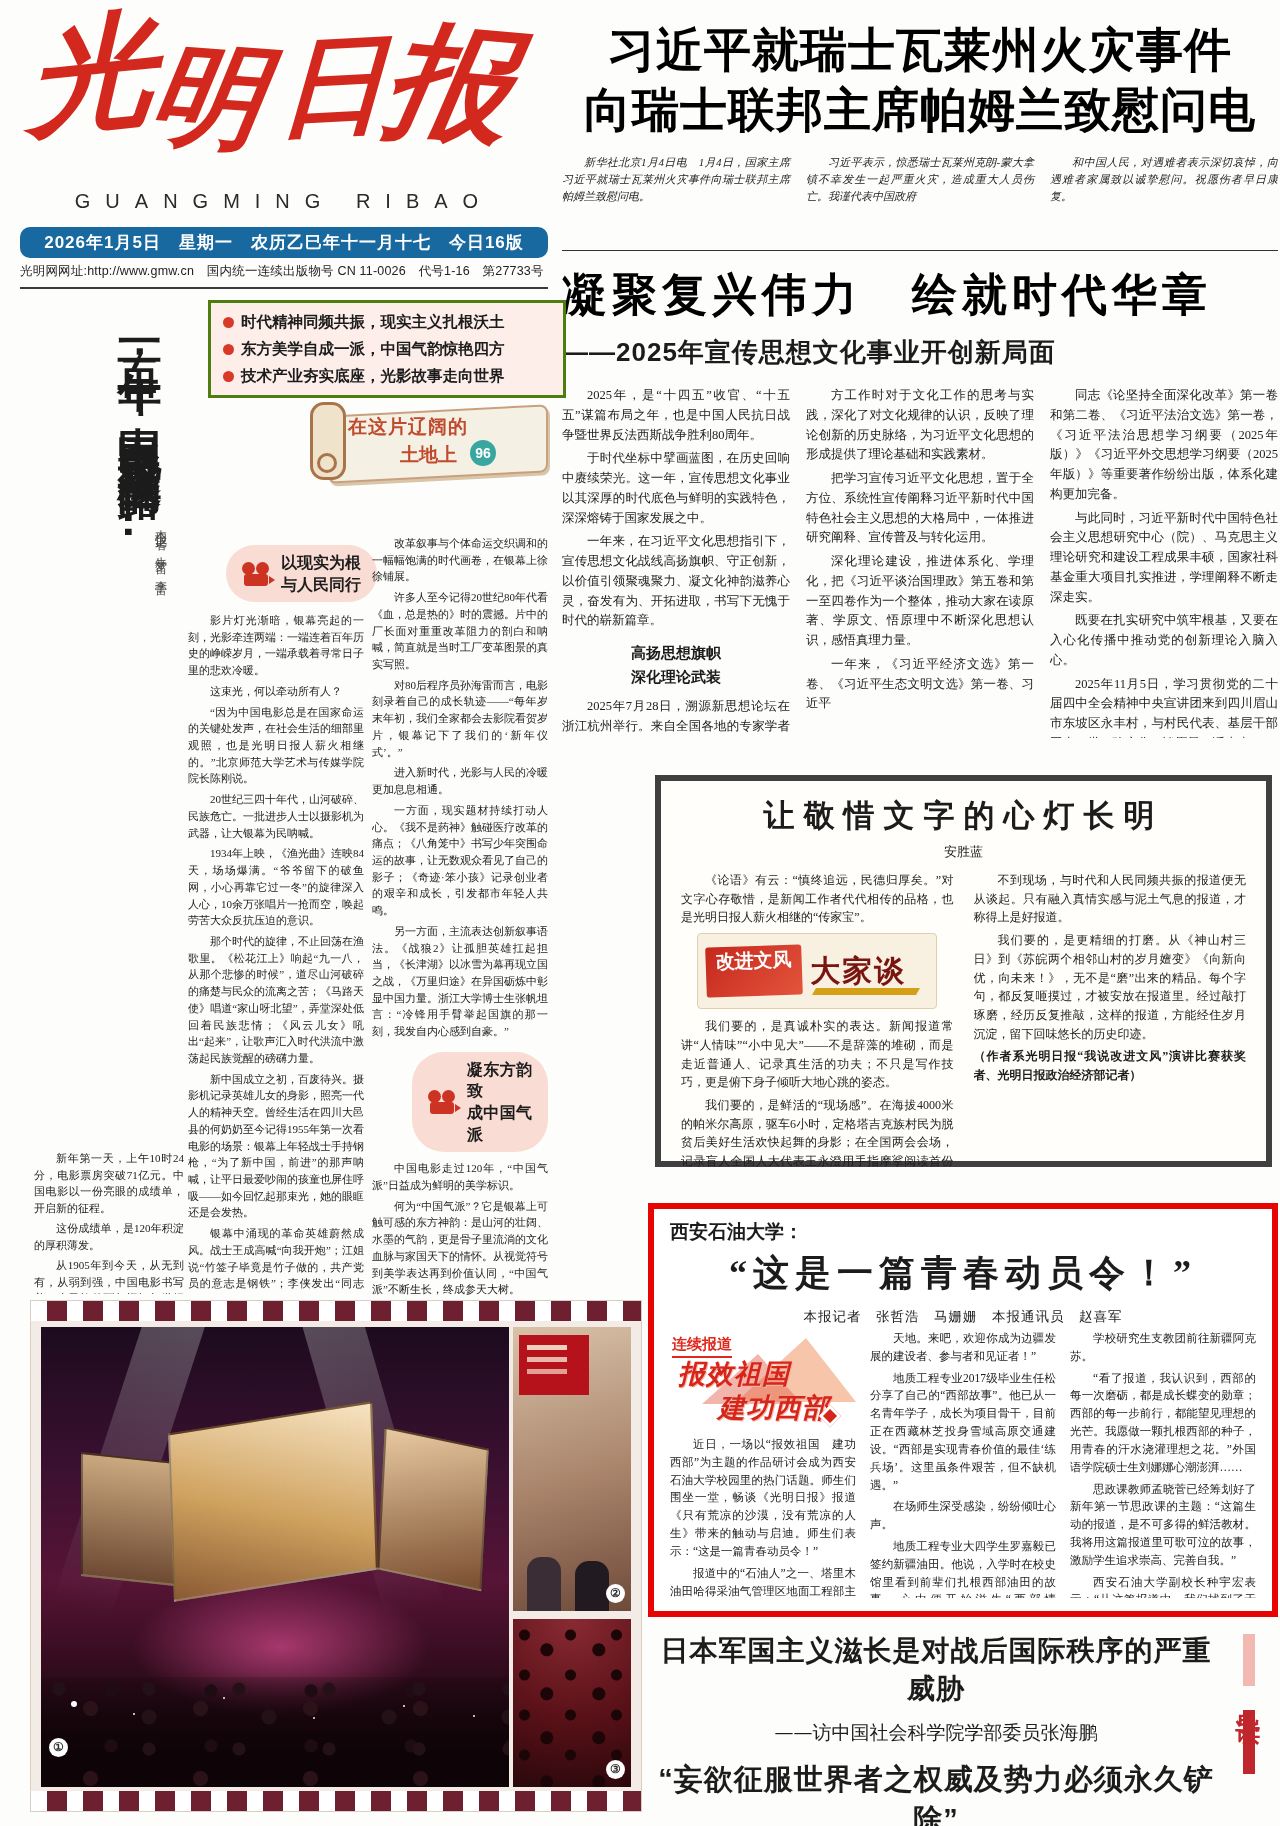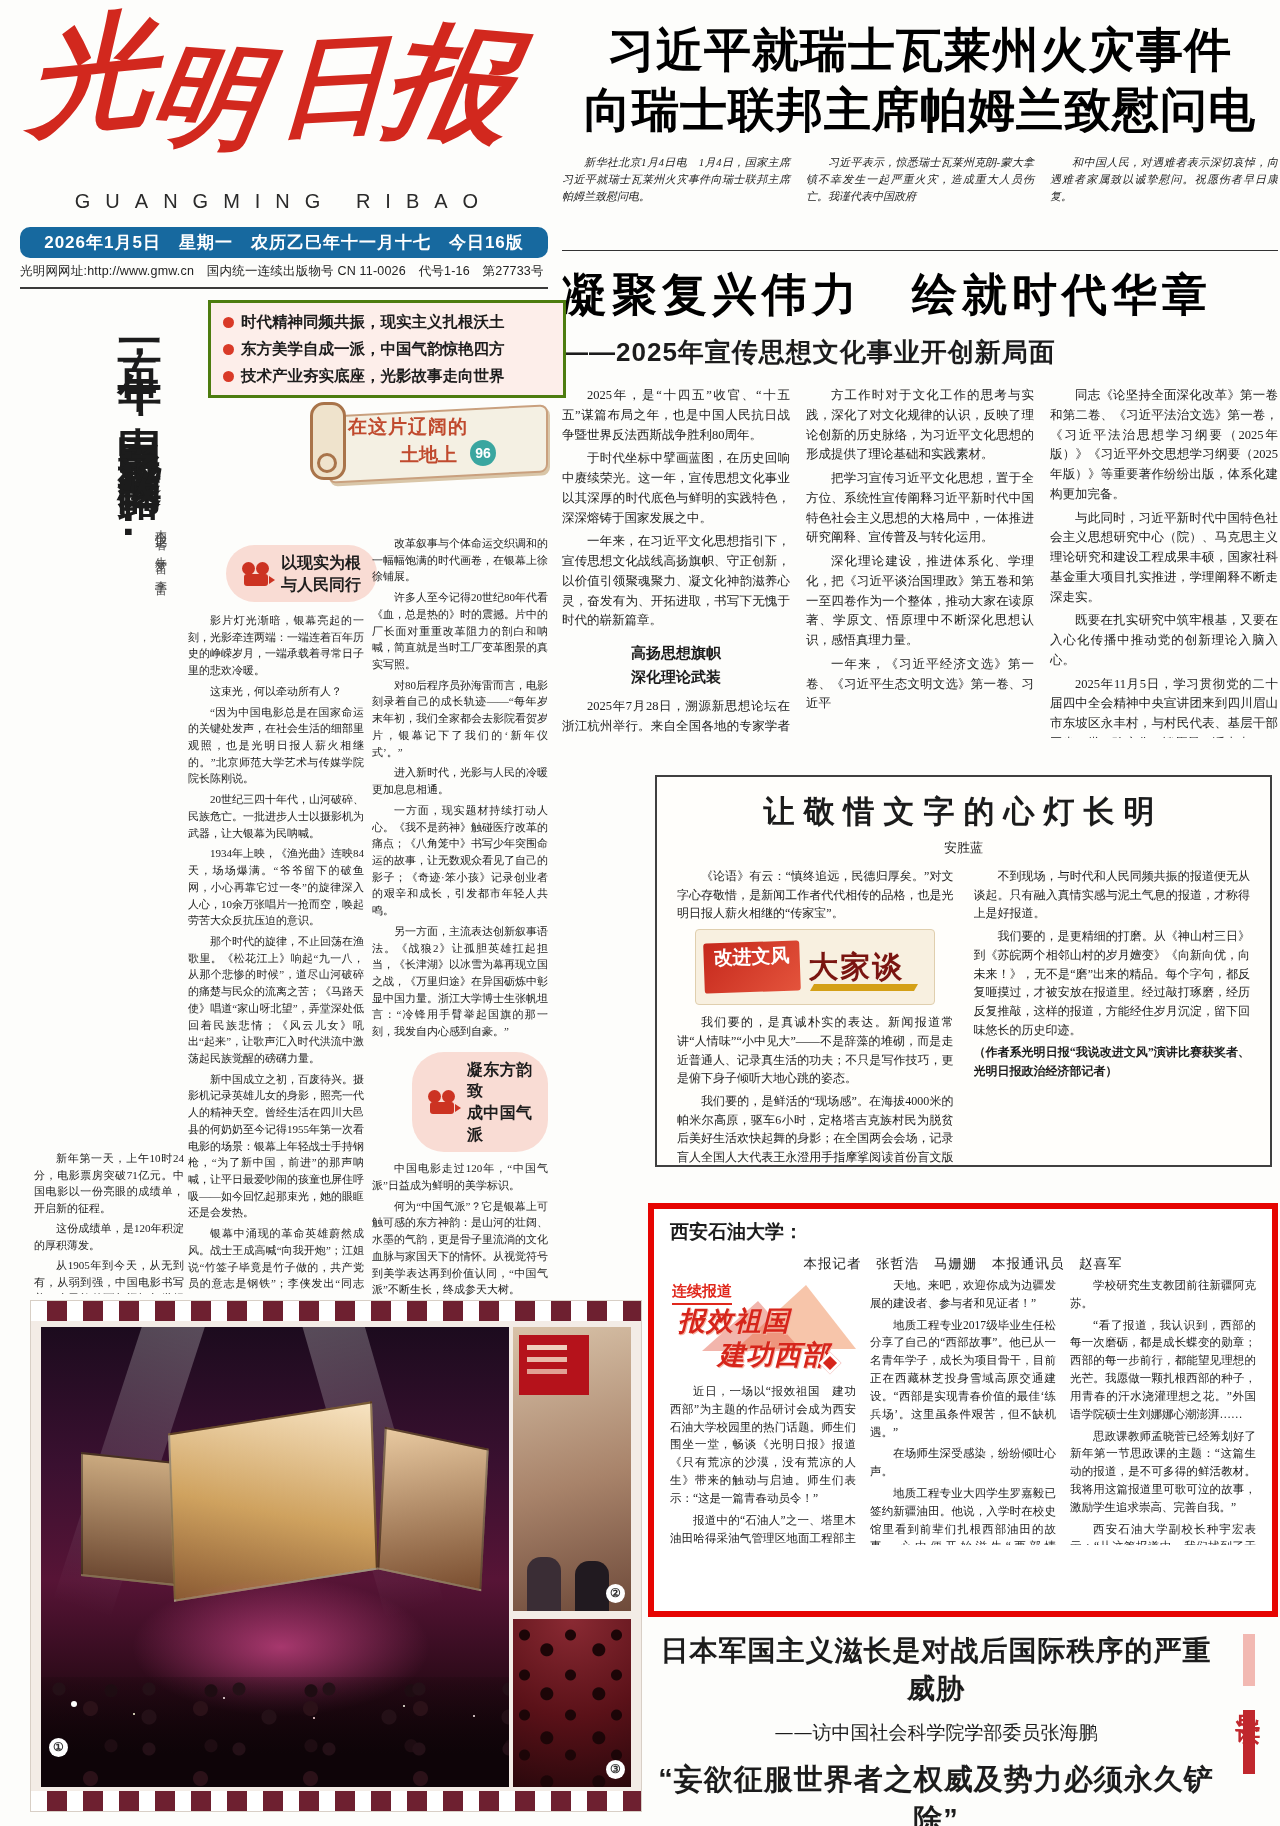--- a/index.html
+++ b/index.html
@@ -34,21 +34,21 @@
   
   .review{left:562px;top:250px;width:716px;border-top:1.5px solid #333;padding-top:14px;}
   .rev-hl{font-size:45px;font-weight:900;text-align:left;letter-spacing:5px;color:#000;}
   .rev-sub{font-size:26px;font-weight:bold;text-align:left;margin-top:10px;letter-spacing:1px;}
   .rev-cols{display:flex;gap:16px;margin-top:16px;height:352px;overflow:hidden;}
   .rev-cols>div{flex:1;font-size:12.5px;line-height:1.58;}
   .rev-inner-head{text-align:center;font-weight:bold;font-size:15px;margin:10px 0 8px;text-indent:0;
       font-family:"Liberation Sans","DejaVu Sans",sans-serif;line-height:1.6;}
 
   
-  .wenfeng{left:655px;top:775px;width:617px;height:392px;border:2px solid #404040;background:#fffefb;
+  .wenfeng{left:655px;top:775px;width:617px;height:392px;border:6px solid #404040;background:#fffefb;
       box-sizing:border-box;padding:14px 20px;}
   .wf-hl{font-size:31px;font-weight:900;text-align:center;letter-spacing:9px;
       font-family:"Liberation Sans","DejaVu Sans",sans-serif;}
   .wf-author{text-align:center;font-size:13px;margin-top:6px;}
   .wf-body{display:flex;gap:20px;margin-top:10px;}
   .wf-col{flex:1;font-size:12px;line-height:1.56;height:298px;overflow:hidden;}
   .wf-badge{width:238px;height:74px;margin:6px auto 8px;position:relative;background:#f8f0e0;
       border:1px solid #e0cfae;border-radius:4px;}
   .wf-badge .tab{position:absolute;left:8px;top:12px;width:96px;height:50px;background:linear-gradient(135deg,#c5281c,#e4543c);
       color:#fff;font-weight:bold;font-size:19px;text-align:center;line-height:1.3;padding-top:3px;box-sizing:border-box;
@@ -250,20 +250,21 @@
       <div class="wf-col">
         <p>不到现场，与时代和人民同频共振的报道便无从谈起。只有融入真情实感与泥土气息的报道，才称得上是好报道。</p>
           <p>我们要的，是更精细的打磨。从《神山村三日》到《苏皖两个相邻山村的岁月嬗变》《向新向优，向未来！》，无不是“磨”出来的精品。每个字句，都反复咂摸过，才被安放在报道里。经过敲打琢磨，经历反复推敲，这样的报道，方能经住岁月沉淀，留下回味悠长的历史印迹。</p>
         <p class="wf-footer">（作者系光明日报“我说改进文风”演讲比赛获奖者、光明日报政治经济部记者）</p>
       </div>
     </div>
   </div>
 
   <div class="abs xian">
     <div class="xi-kicker">西安石油大学：</div>
+    <div class="xi-hl">“这是一篇青春动员令！”</div>
     <div class="xi-byline">本报记者　张哲浩　马姗姗　本报通讯员　赵喜军</div>
     <div class="xi-body just">
       <div class="xi-col">
         <div class="xi-badge">
           <div class="mt1"></div>
           <div class="mt2"></div>
           <div class="t1">连续报道</div>
           <div class="t2">报效祖国</div>
           <div class="t3">建功西部</div>
           <div class="knot"></div>

